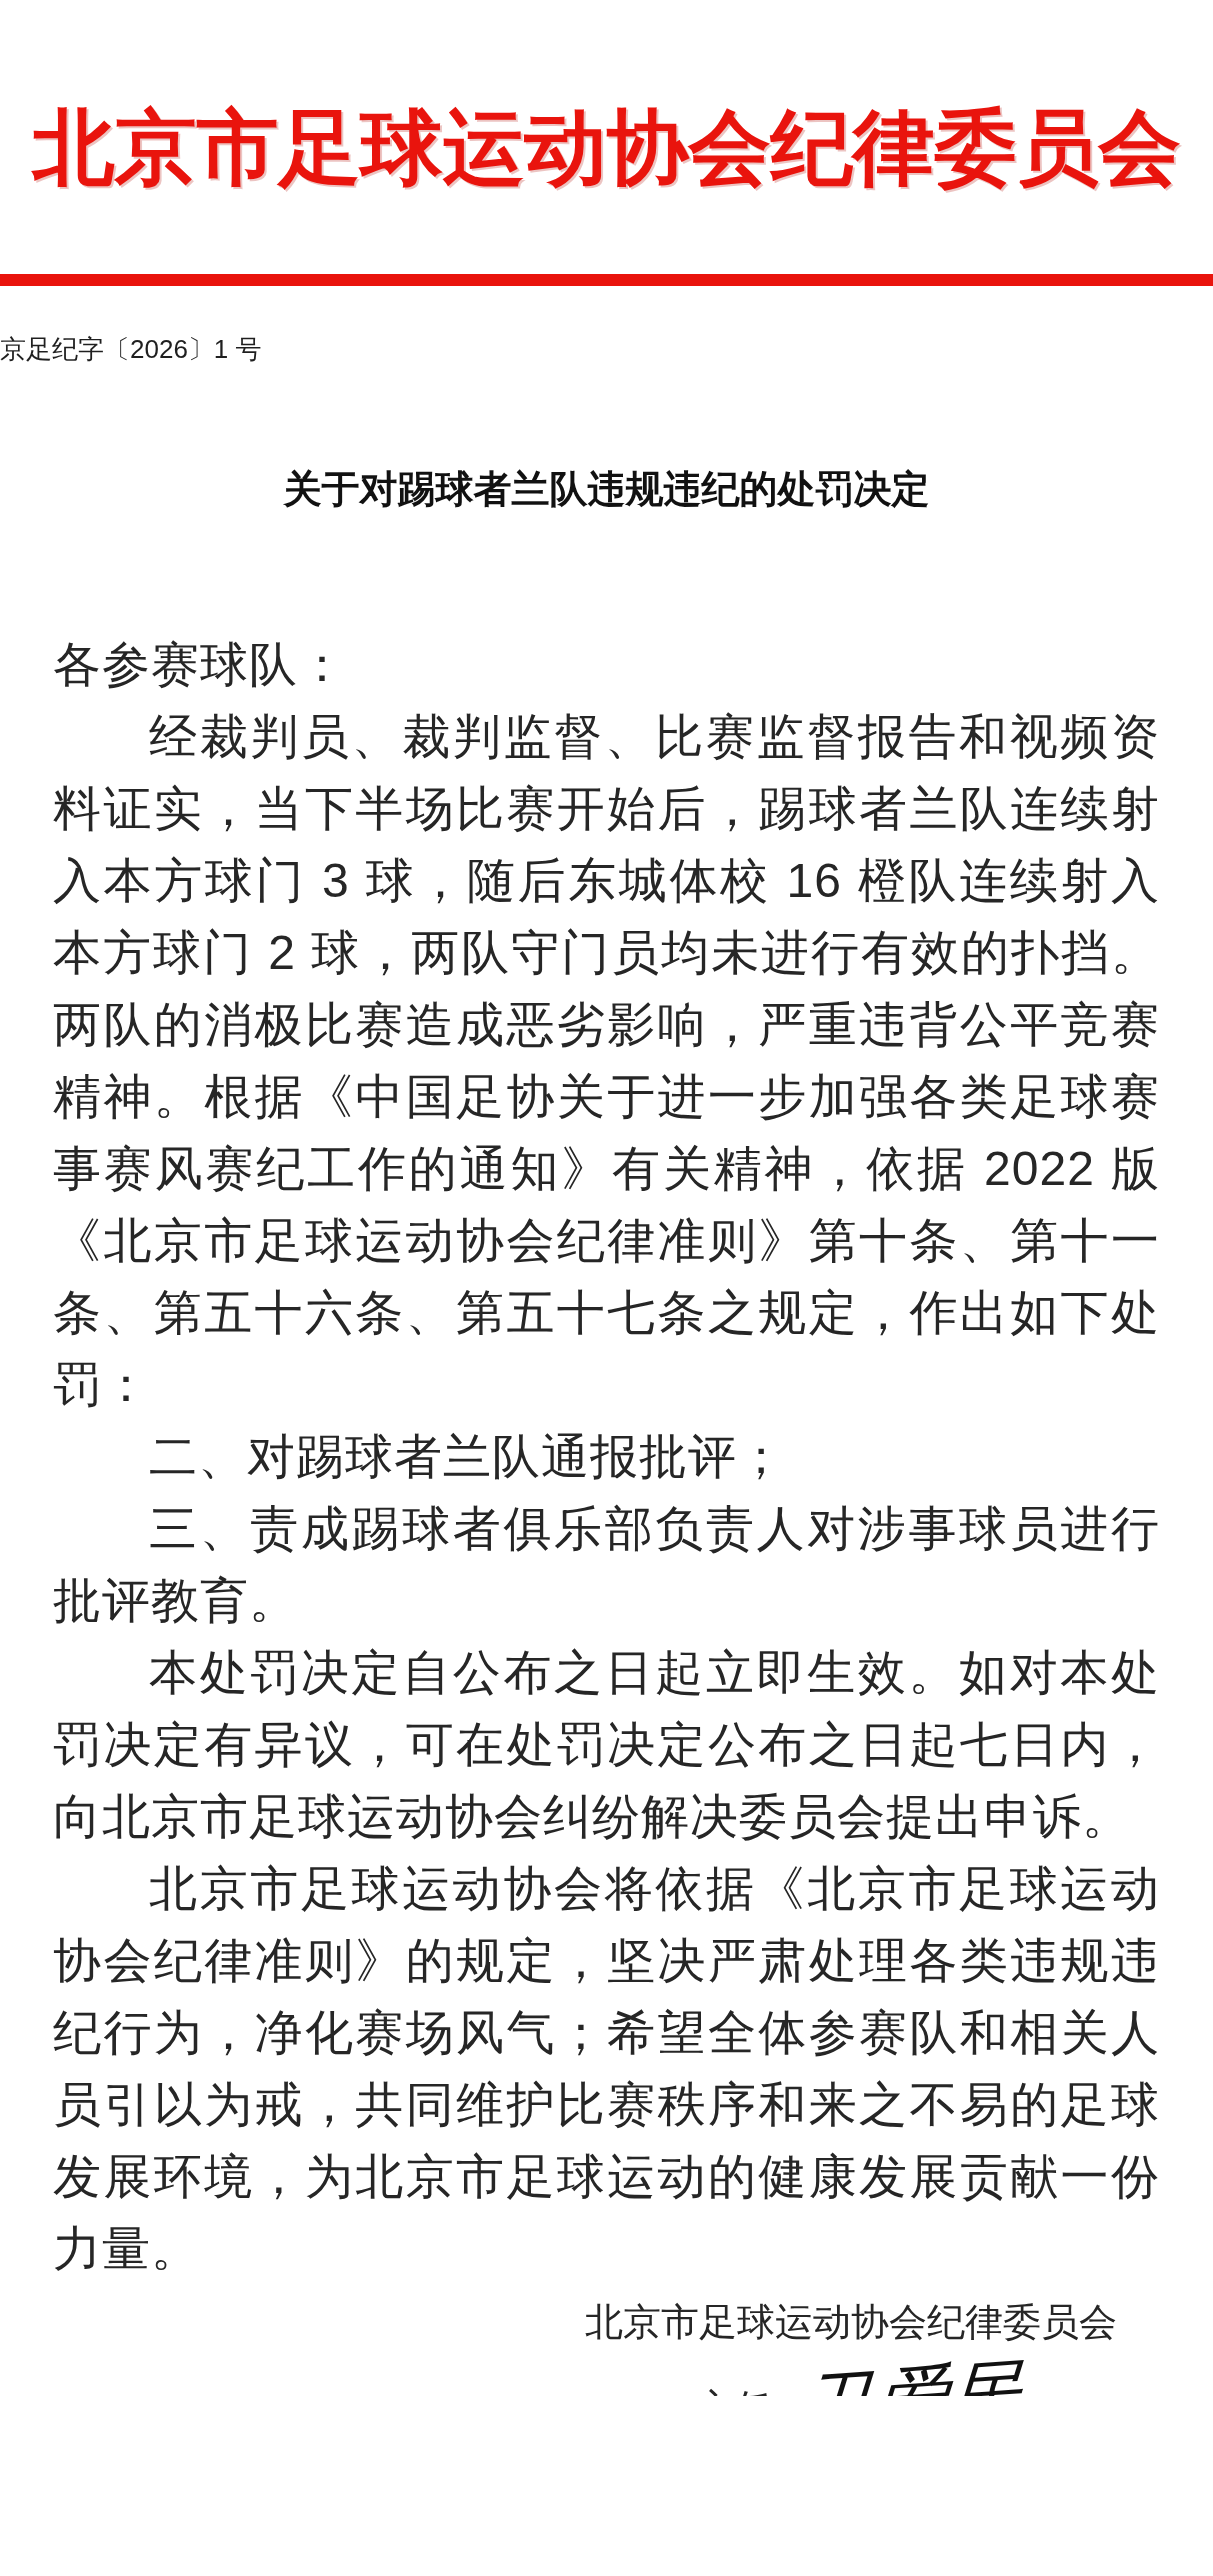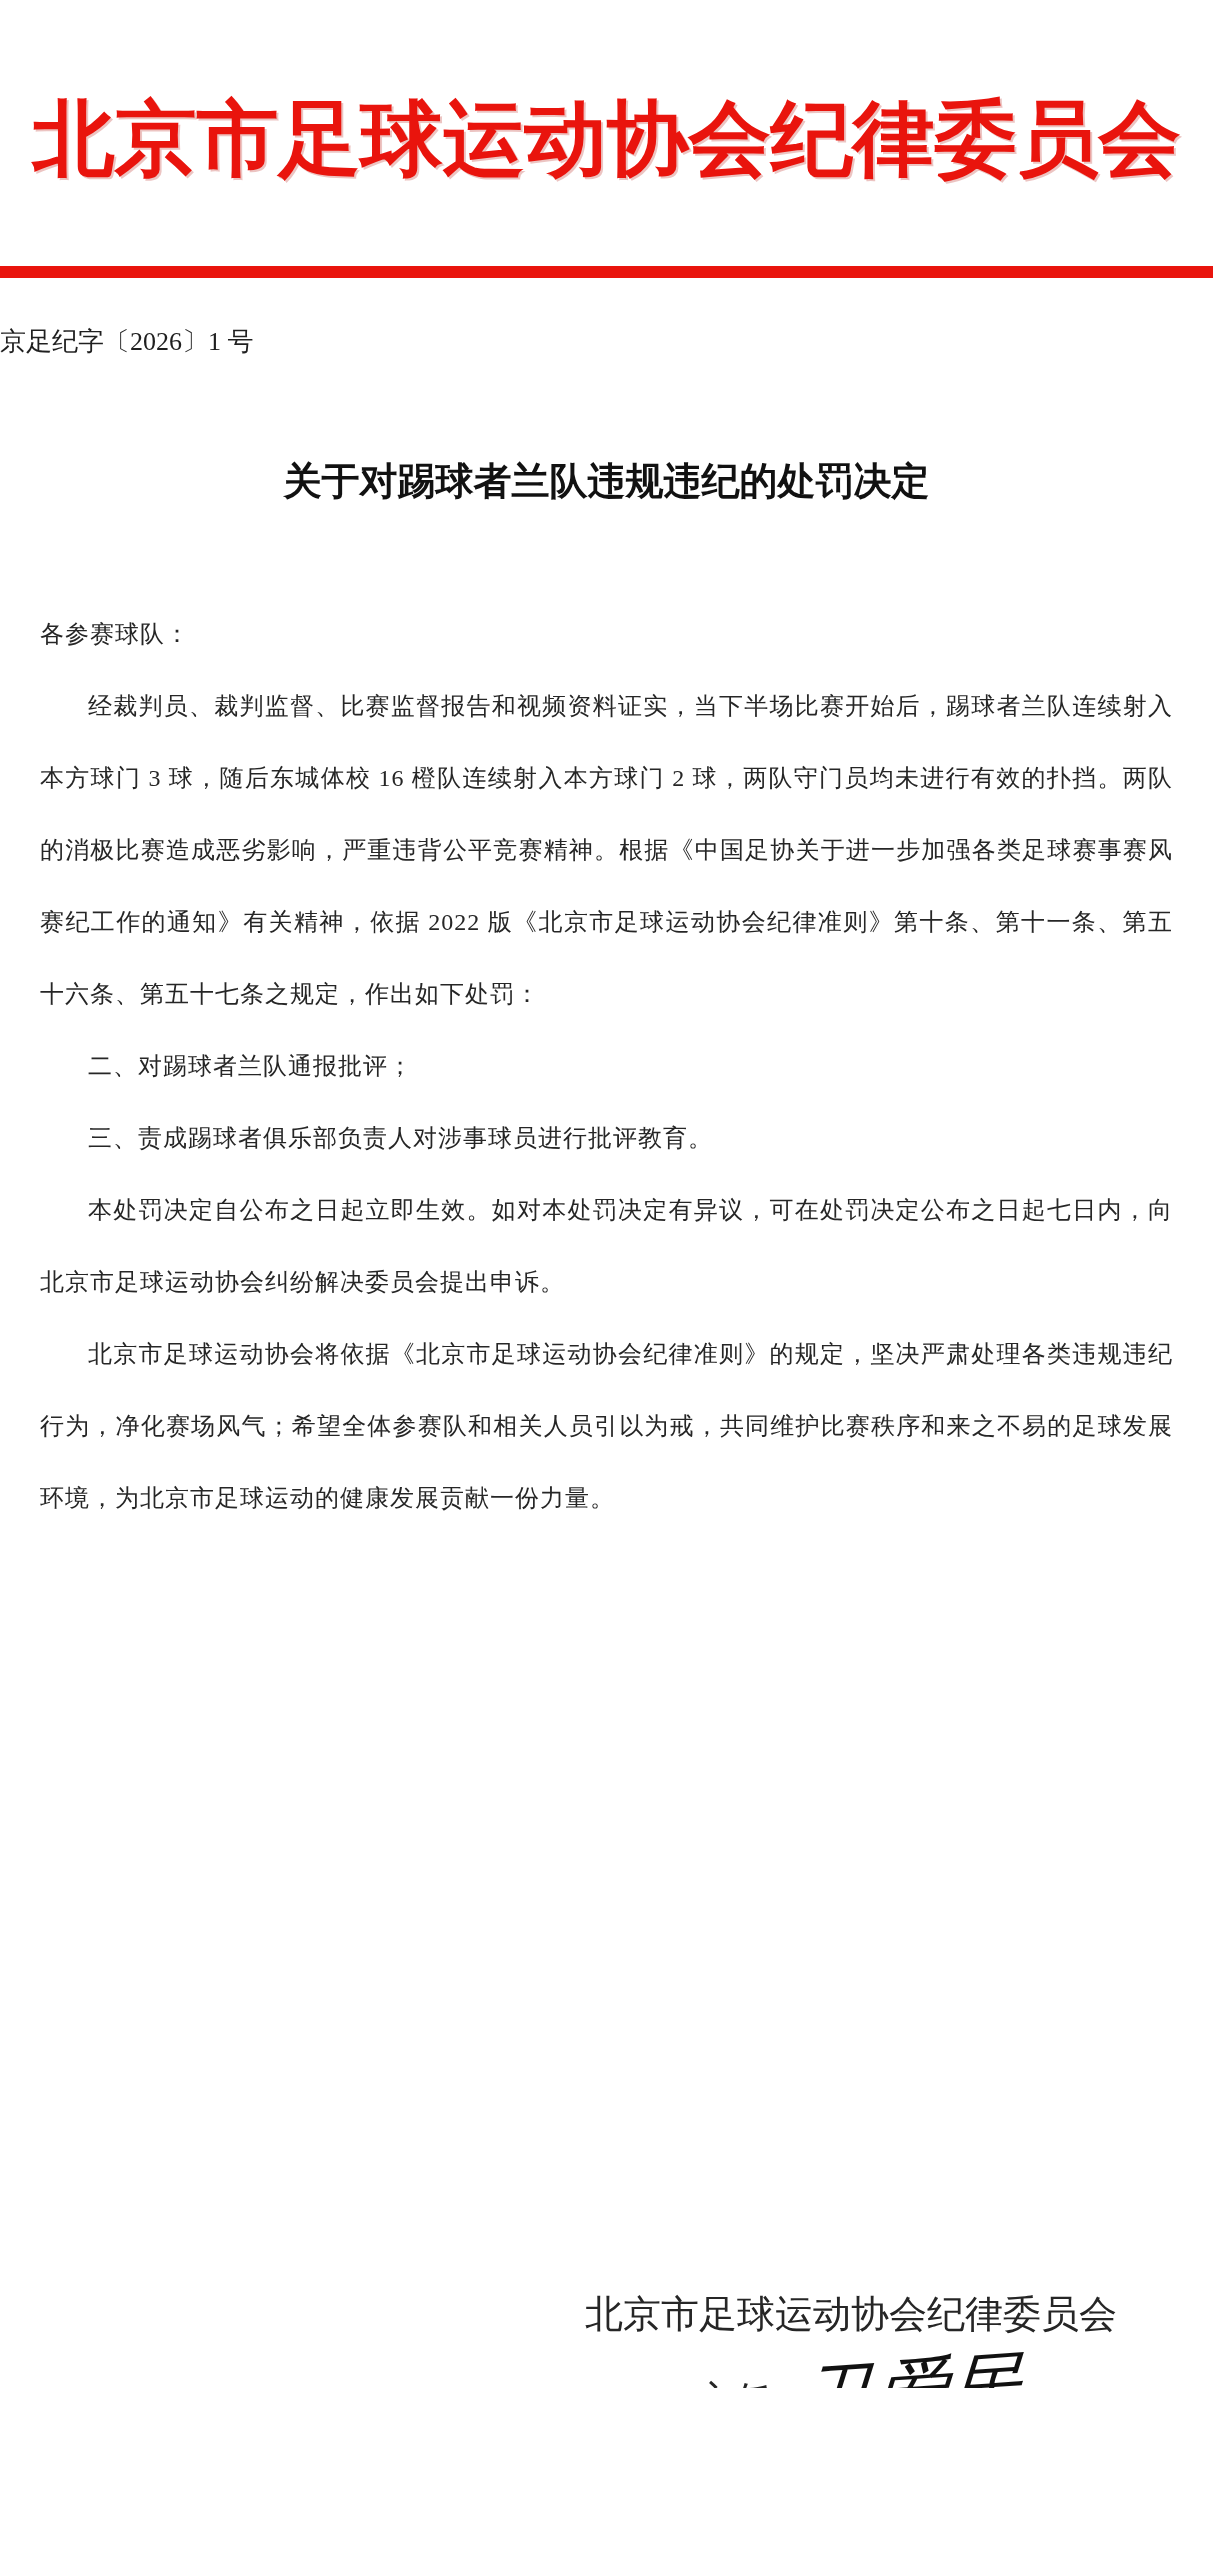--- a/index.html
+++ b/index.html
@@ -1,24 +1,24 @@
 <!DOCTYPE html>
 <html><head>
 <meta charset="utf-8">
 <style>
   * { margin: 0; padding: 0; box-sizing: border-box; }
   html, body { background: #ffffff; }
   .page {
     position: relative;
     width: 1213px;
     height: 2388px;
-    margin: 0 auto;
+    margin: 8px auto;
     background: #ffffff;
     overflow: hidden;
-    font-family: Liberation Serif, serif;
+    font-family: Liberation Sans, sans-serif;
     color: #262626;
   }
   .org-header {
     position: absolute;
     top: 85px; left: 0; right: 0;
     text-align: center;
     font-size: 82px;
     font-weight: bold;
     line-height: 1.35;
     color: #e9140d;
@@ -45,23 +45,23 @@
     top: 459px; left: 0; right: 0;
     text-align: center;
     font-size: 38px;
     font-weight: bold;
     line-height: 1.2;
     color: #111111;
     white-space: nowrap;
   }
   .doc-body {
     position: absolute;
-    top: 598px; left: 0; right: 0;
-    padding: 0 40px;
-    font-size: 24px;
+    top: 621px; left: 0; right: 0;
+    padding: 0 53px;
+    font-size: 48px;
     line-height: 72px;
     letter-spacing: 1px;
     text-align: justify;
     color: #262626;
   }
   .doc-body p.para { text-indent: 2em; }
   .sig-org {
     position: absolute;
     top: 2289px; right: 96px;
     font-size: 38px;

